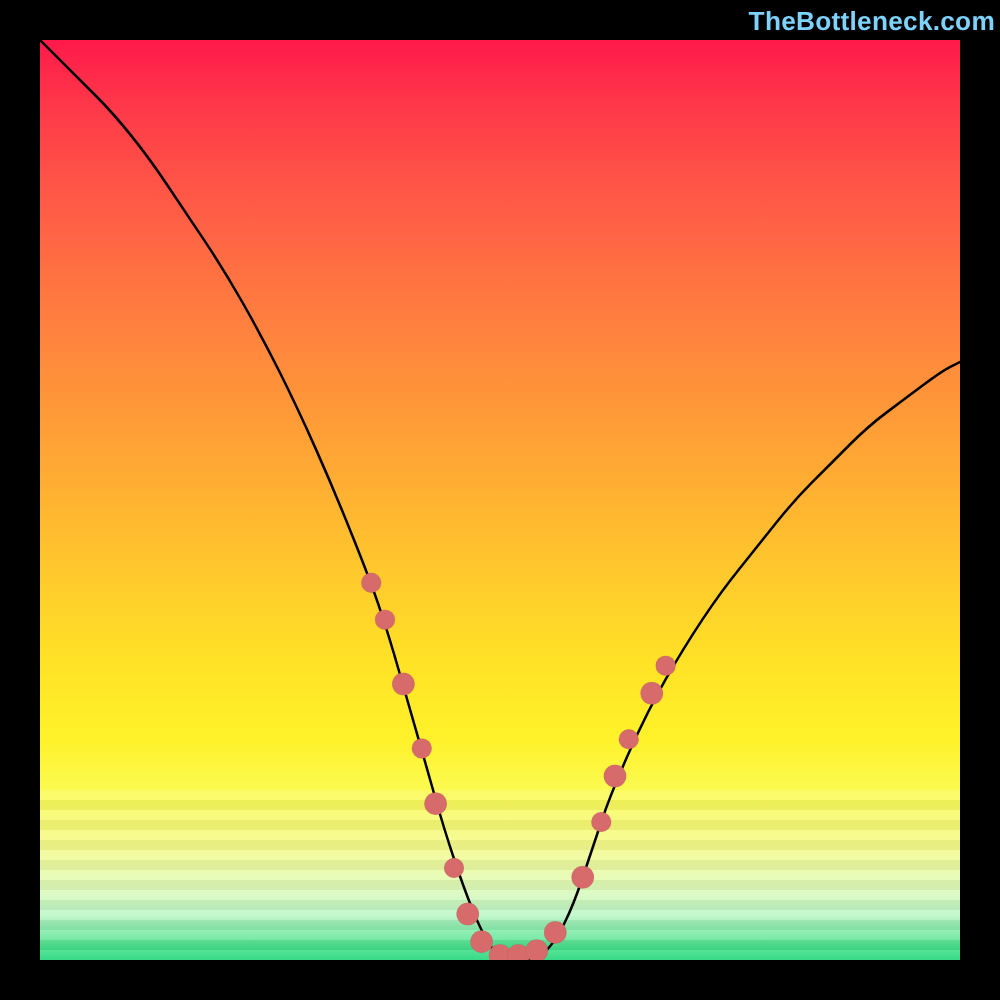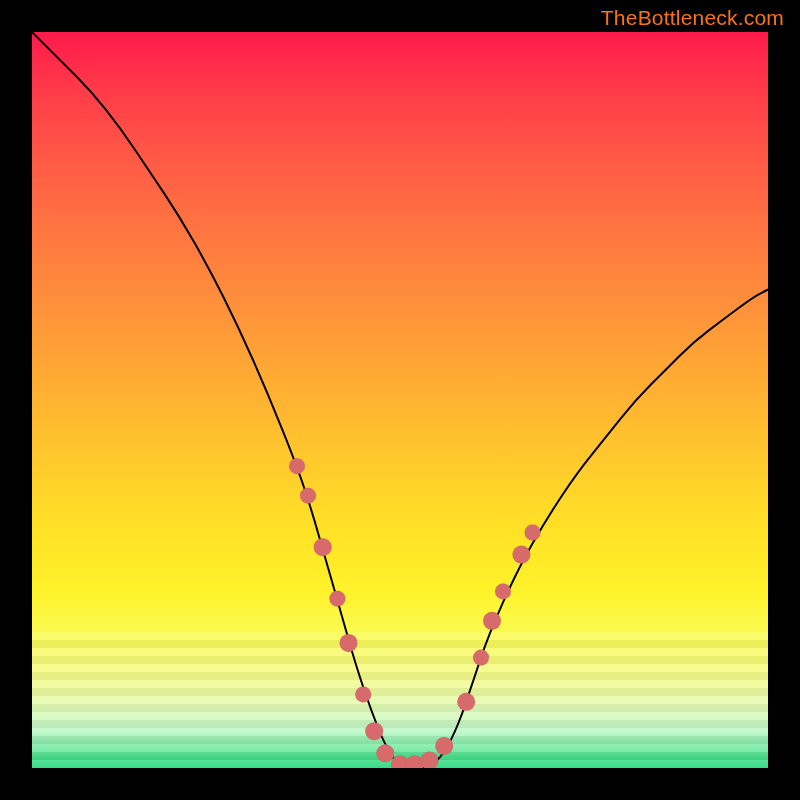--- a/index.html
+++ b/index.html
@@ -51,24 +51,24 @@
   }
   .bands div {
     height: 8px;
     opacity: 0.12;
   }
   .bands div:nth-child(odd){ background:#ffffff; }
   .bands div:nth-child(even){ background:#000000; opacity:0.05; }
   .watermark {
     position: absolute;
     top: 6px;
-    right: 16px;
-    color: #f97316;
+    right: 4px;
+    color: #7dd3fc;
     font-size: 21px;
-    font-weight: 400;
+    font-weight: 700;
     letter-spacing: 0.2px;
     user-select: none;
   }
   svg.curve {
     position: absolute;
     inset: 0;
     width: 736px;
     height: 736px;
     pointer-events: none;
   }

